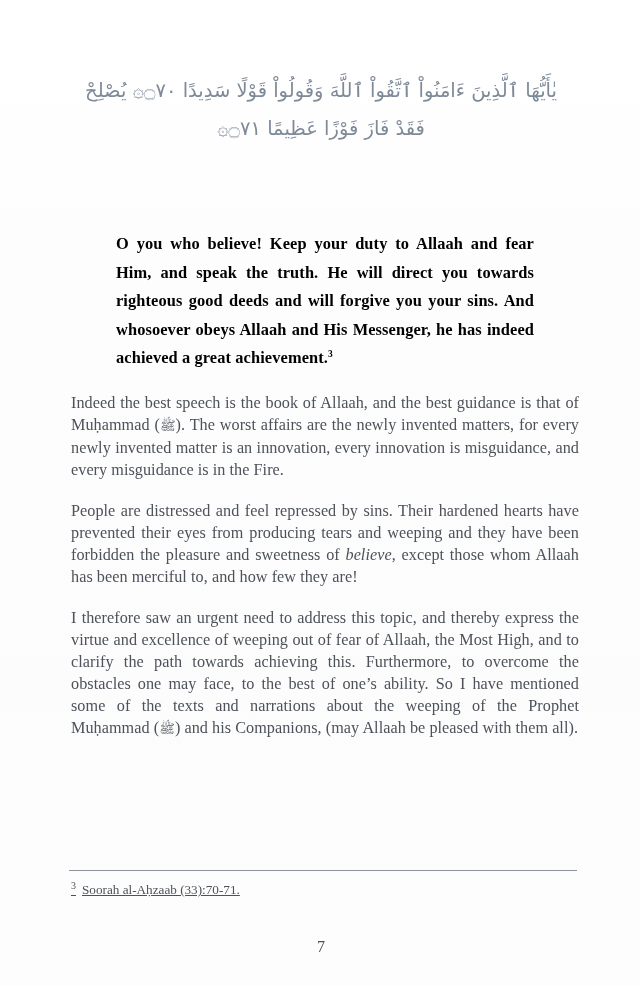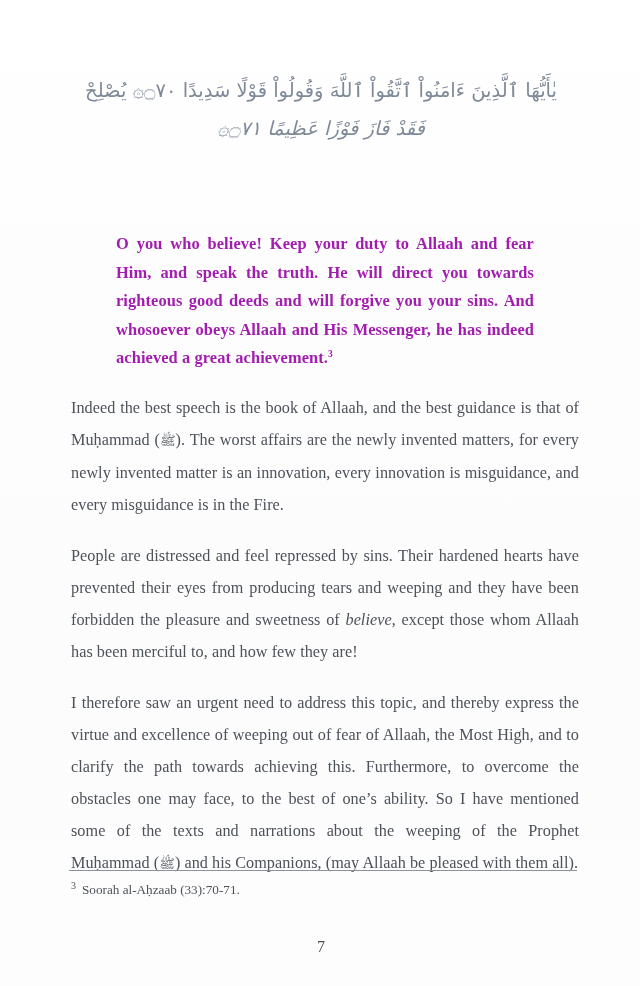--- a/index.html
+++ b/index.html
@@ -43,34 +43,34 @@
     font-family: "DejaVu Sans", "Liberation Sans", sans-serif;
     font-size: 20px;
     line-height: 38px;
     color: #7f8a99;
     white-space: nowrap;
     letter-spacing: 0px;
     unicode-bidi: plaintext;
   }
   .arabic-line.l1 { font-size: 19.5px; }
   .arabic-line.l2 { font-size: 19.5px; }
-  .arabic-line.l3 { font-size: 19.5px; font-style: italic; }
+  .arabic-line.l3 { font-size: 19.5px; }
 
   
   .quote-block {
     position: absolute;
     left: 115px;
     top: 214px;
     width: 418px;
   }
   .quote-text {
     font-size: 16.4px;
     line-height: 28.4px;
     font-weight: bold;
-    color: #a21caf;
+    color: #000000;
     text-align: justify;
     text-align-last: left;
     hyphens: manual;
     letter-spacing: 0.1px;
   }
   .quote-text sup {
     font-size: 9.5px;
     font-weight: bold;
     vertical-align: super;
     line-height: 0;
@@ -78,21 +78,21 @@
 
   
   .body-block {
     position: absolute;
     left: 70px;
     top: 392px;
     width: 508px;
   }
   .para {
     font-size: 16.2px;
-    line-height: 32px;
+    line-height: 22px;
     color: #4d525a;
     text-align: justify;
     text-align-last: left;
     margin: 0 0 19px 0;
     letter-spacing: 0.05px;
   }
   .para:last-child { margin-bottom: 10px; }
   .para em { font-style: italic; }
   .saw {
     font-family: "DejaVu Sans", "Liberation Sans", sans-serif;
@@ -110,20 +110,21 @@
     background: #8e939b;
   }
   .footnote {
     position: absolute;
     left: 70px;
     top: 880px;
     width: 508px;
     font-size: 13.2px;
     line-height: 19px;
     color: #4d525a;
+    text-decoration: underline;
   }
   .footnote .fn-marker {
     font-size: 10px;
     vertical-align: super;
     line-height: 0;
     margin-right: 6px;
   }
 
   
   .page-number {

